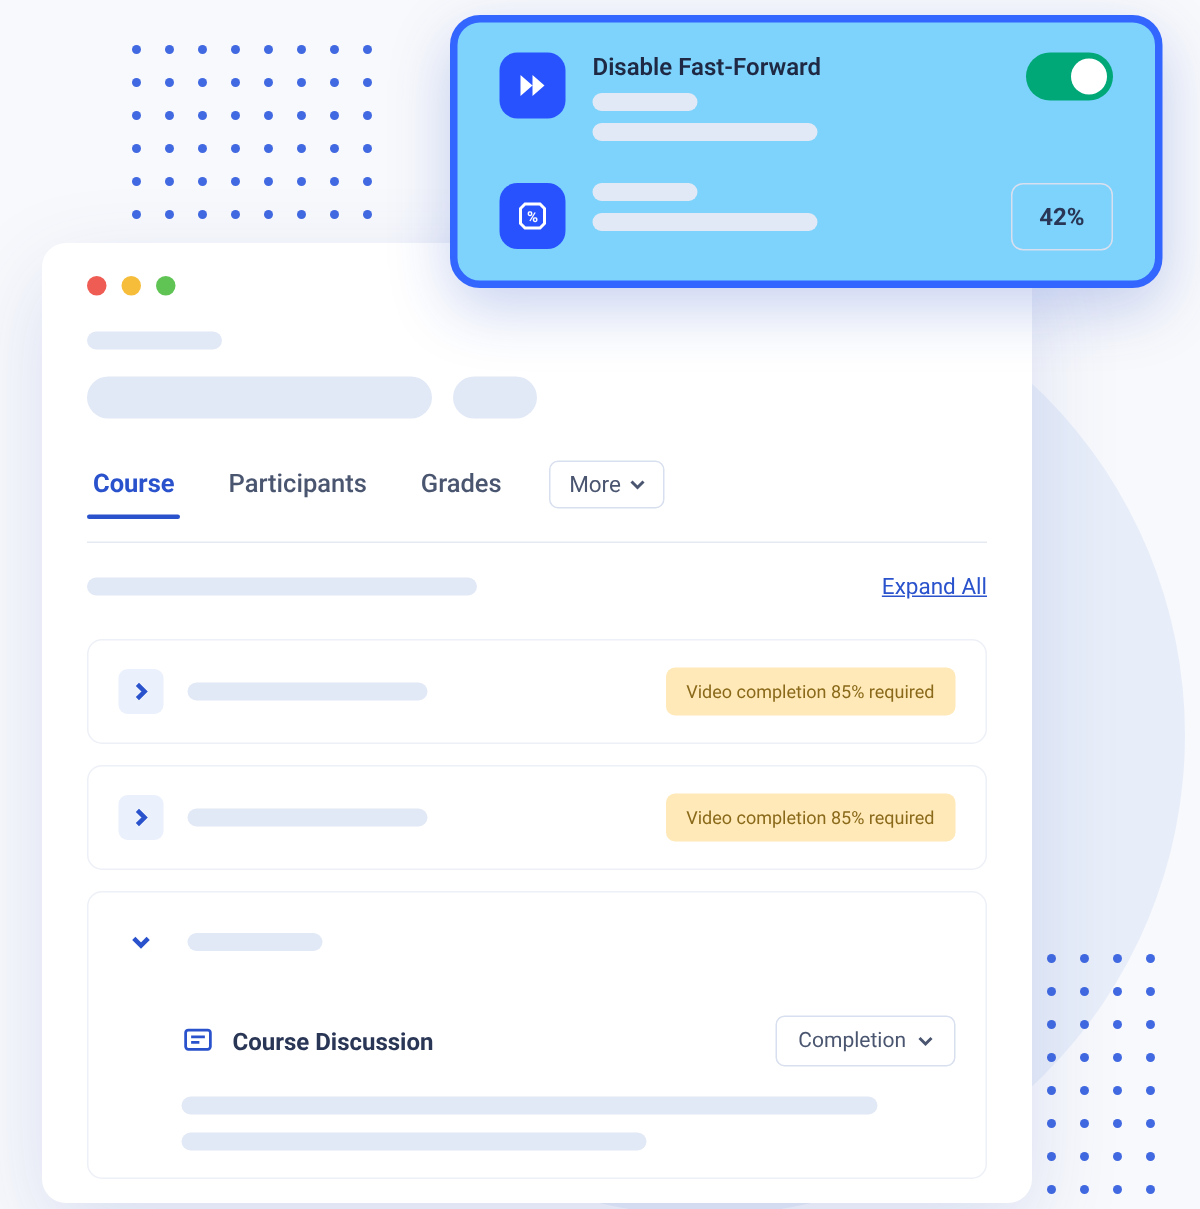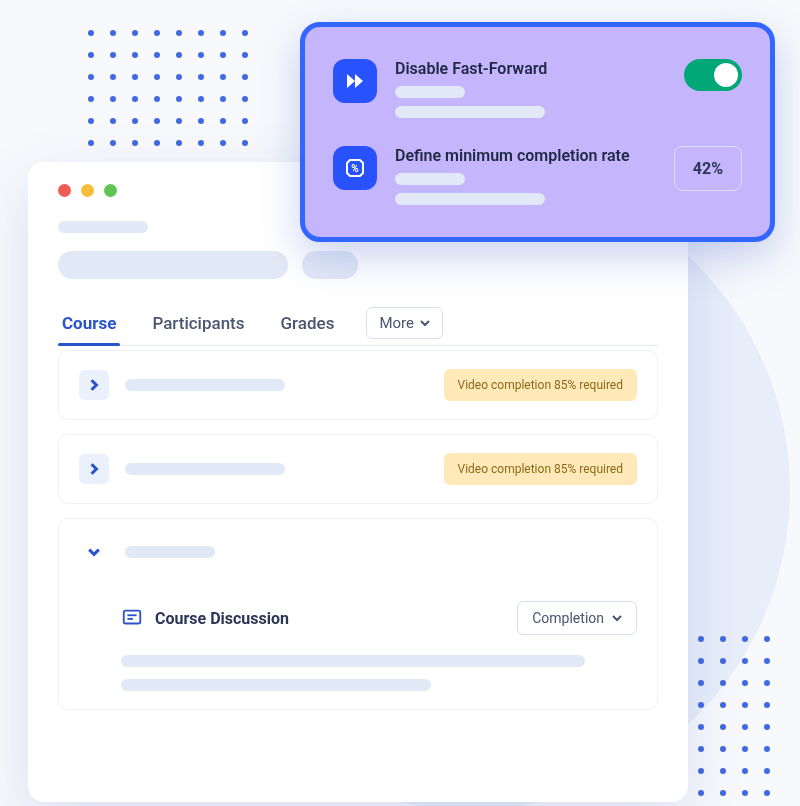--- a/index.html
+++ b/index.html
@@ -86,22 +86,22 @@
     .skeleton-pill {
       background: #e2e9f6;
       border-radius: 18px;
       height: 28px;
     }
     .tabs {
       display: flex;
       gap: 28px;
       align-items: center;
       border-bottom: 1px solid #e5e9f2;
-      padding-bottom: 0;
-      margin-bottom: 4px;
+      padding-bottom: 16px;
+      margin-bottom: 20px;
     }
     .tab {
       padding: 12px 4px;
       font-size: 17px;
       color: #4a5570;
       cursor: pointer;
       position: relative;
       font-weight: 500;
     }
     .tab.active {
@@ -216,28 +216,28 @@
       padding: 8px 14px;
       font-size: 14px;
       color: #4a5570;
       display: flex;
       align-items: center;
       gap: 8px;
       cursor: pointer;
     }
     .settings-card {
       position: absolute;
-      top: 22px;
+      top: 10px;
       left: 300px;
       width: 475px;
-      background: #c4b5fd;
+      background: #7dd3fc;
       border: 5px solid #3366ff;
       border-radius: 20px;
       z-index: 3;
-      padding: 24px 28px;
+      padding: 12px 28px;
       box-shadow: 0 14px 40px rgba(40, 80, 200, 0.25);
     }
     .setting-row {
       display: flex;
       align-items: flex-start;
       gap: 18px;
       padding: 8px 0;
     }
     .setting-row + .setting-row {
       margin-top: 12px;
@@ -454,21 +454,20 @@
     <div class="toggle"></div>
   </div>
   <div class="setting-row">
     <div class="setting-icon">
       <svg viewBox="0 0 24 24">
           <path d="M7 4 L4 7 L4 17 L7 20 L17 20 L20 17 L20 7 L17 4 Z" fill="none" stroke="#fff" stroke-width="2"></path>
           <text x="12" y="16" font-size="10" fill="#fff" text-anchor="middle" font-weight="bold">%</text>
         </svg>
     </div>
     <div class="setting-content">
-      <div class="setting-title">Define minimum completion rate</div>
       <div class="skeleton-line" style="width:70px;margin-bottom:8px"></div>
       <div class="skeleton-line" style="width:150px"></div>
     </div>
     <div class="value-box">42%</div>
   </div>
 </div>
 
 <div class="main-window">
   <div class="traffic-lights">
     <div class="traffic-light tl-red"></div>
@@ -487,20 +486,24 @@
     <div class="tab">Participants</div>
     <div class="tab">Grades</div>
     <div class="more-dropdown">
       <span>More</span>
       <svg class="chevron-down" viewBox="0 0 10 10">
           <path d="M1 3 L5 7 L9 3"></path>
         </svg>
     </div>
   </div>
 
+  <div class="expand-row">
+    <div class="skeleton-line" style="width:260px"></div>
+    <span class="expand-all">Expand All</span>
+  </div>
 
   <div class="course-item">
     <div class="chevron-btn">
       <svg viewBox="0 0 10 10">
           <path d="M3 1 L7 5 L3 9"></path>
         </svg>
     </div>
     <div class="skeleton-line" style="width:160px"></div>
     <div class="completion-badge">Video completion 85% required</div>
   </div>

